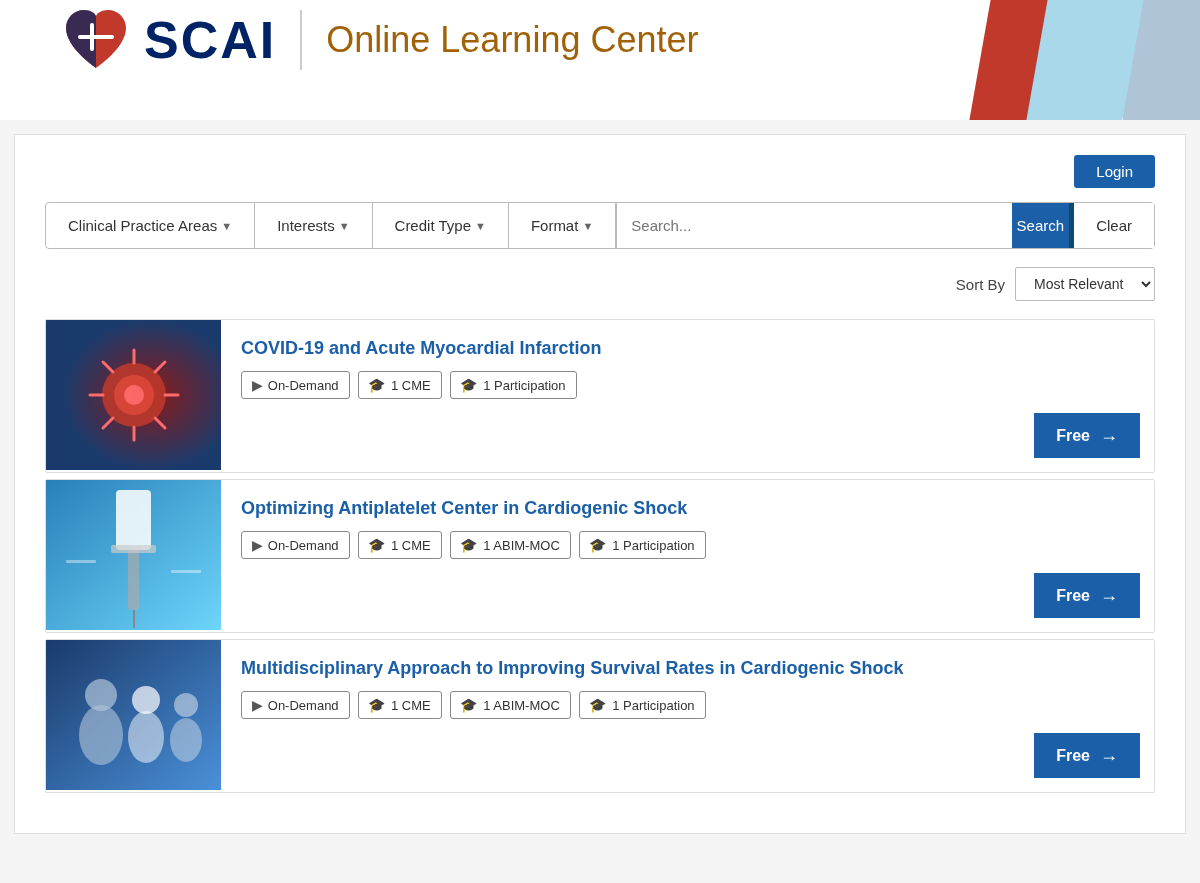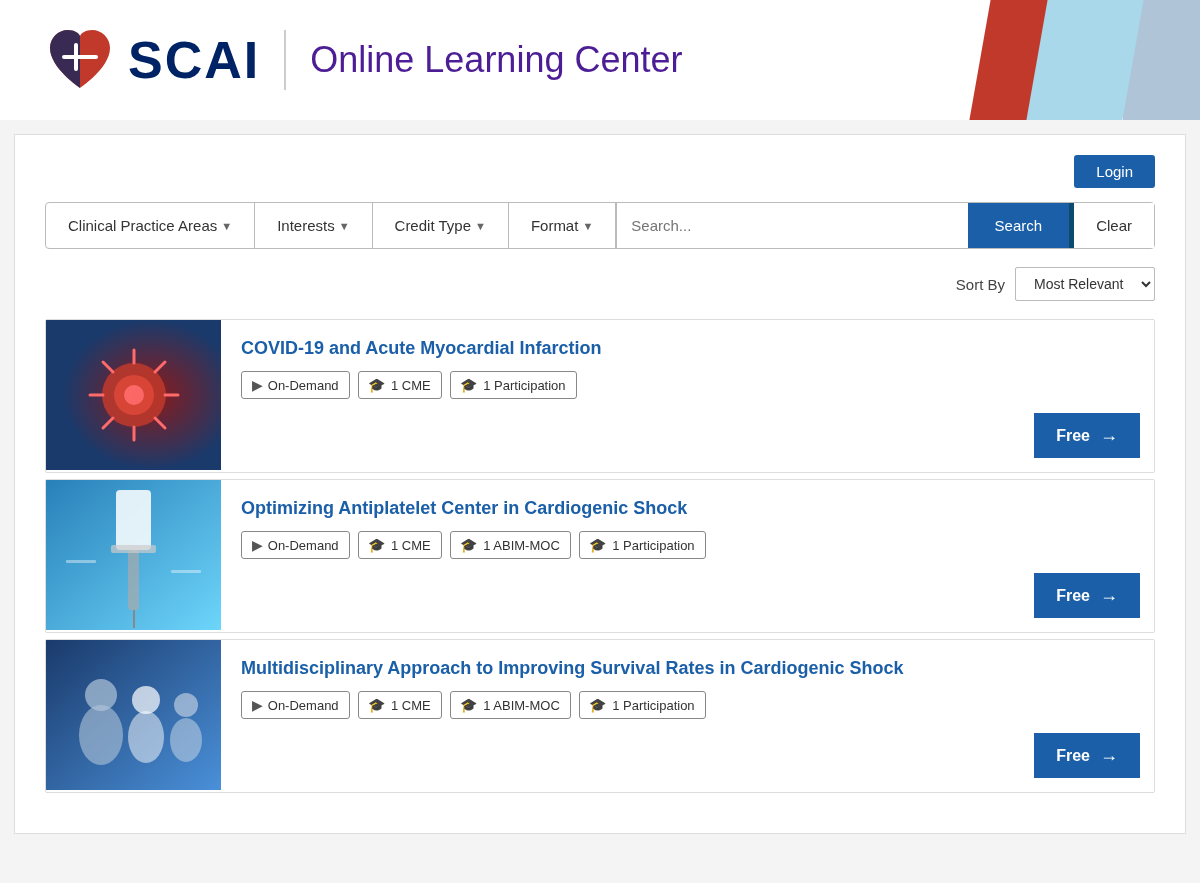--- a/index.html
+++ b/index.html
@@ -3,22 +3,22 @@
   <meta charset="utf-8">
   <style>
     * { box-sizing: border-box; margin: 0; padding: 0; }
     body { font-family: Arial, Helvetica, sans-serif; background: #f4f4f4; }
 
     
     .header {
       background: white;
       height: 120px;
       display: flex;
-      align-items: center;
-      padding: 0 40px;
+      align-items: flex-start;
+      padding: 0 56px;
       position: relative;
       overflow: hidden;
     }
     .header-logo {
       display: flex;
       align-items: center;
       gap: 0;
     }
     .logo-scai {
       display: flex;
@@ -36,21 +36,21 @@
       letter-spacing: 2px;
     }
     .logo-divider {
       width: 2px;
       height: 60px;
       background: #ccc;
       margin: 0 24px;
     }
     .logo-olc {
       font-size: 36px;
-      color: #4c1d95;
+      color: #a16207;
       font-weight: 300;
     }
     .header-decoration {
       position: absolute;
       right: 0;
       top: 0;
       width: 220px;
       height: 120px;
       display: flex;
     }
@@ -138,21 +138,21 @@
       border: none;
       outline: none;
       padding: 14px 14px;
       font-size: 15px;
       color: #999;
     }
     .search-btn {
       background: #1a5fa8;
       color: white;
       border: none;
-      padding: 14px 27px;
+      padding: 14px 5px;
       font-size: 15px;
       cursor: pointer;
       white-space: nowrap;
       margin-left: 44px;
     }
     .clear-btn {
       background: white;
       color: #333;
       border: none;
       border-left: 5px solid #0c4a6e;

